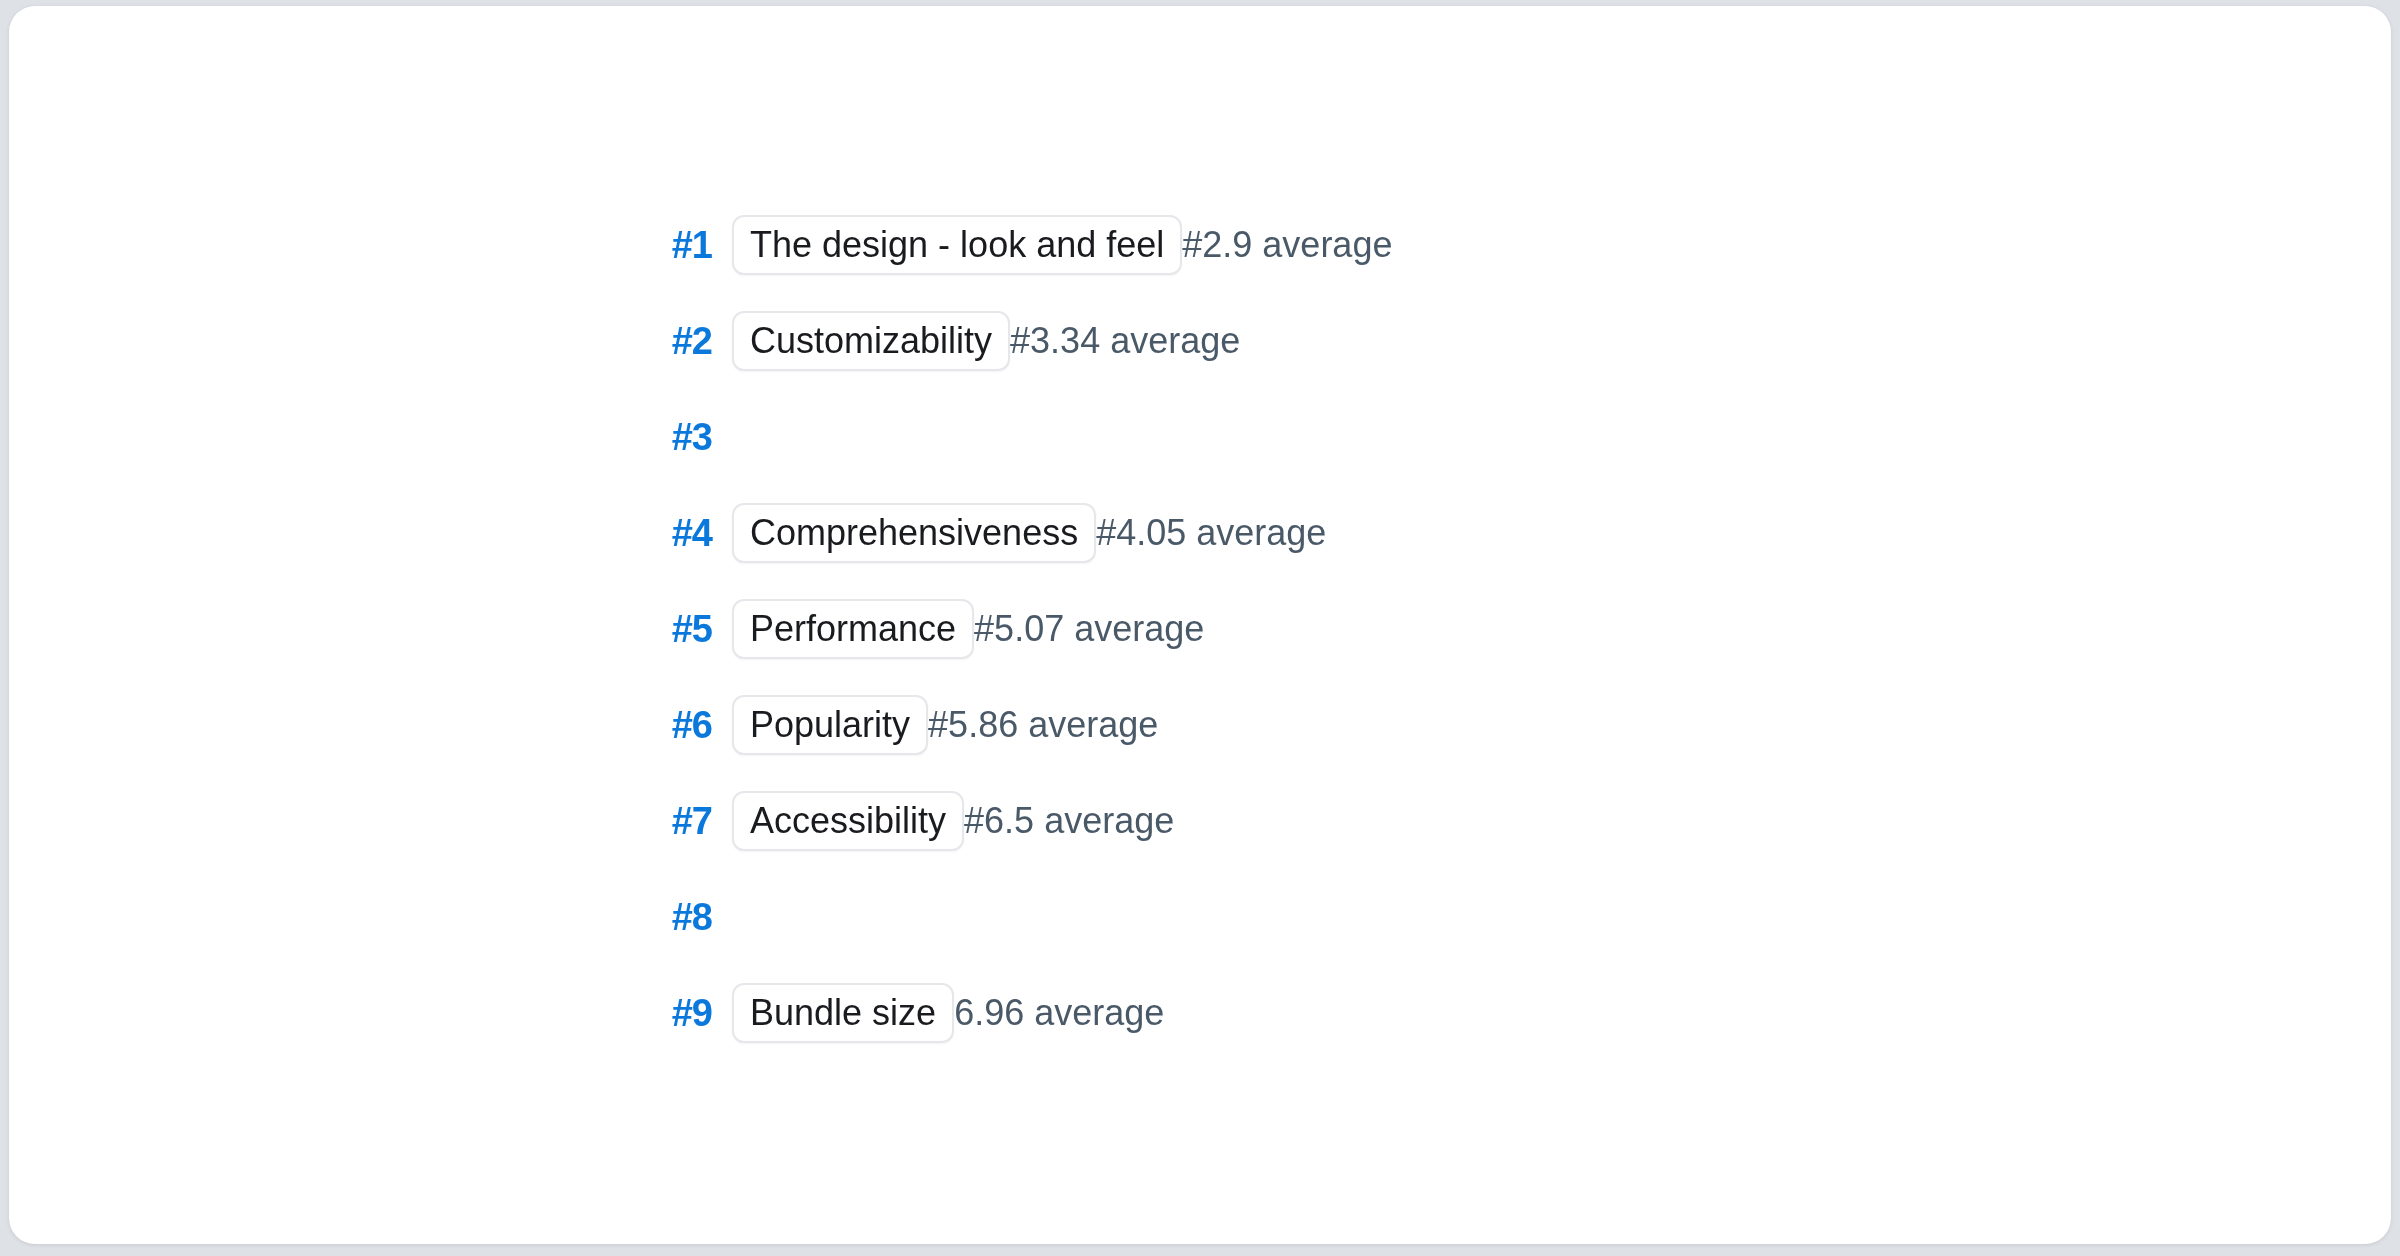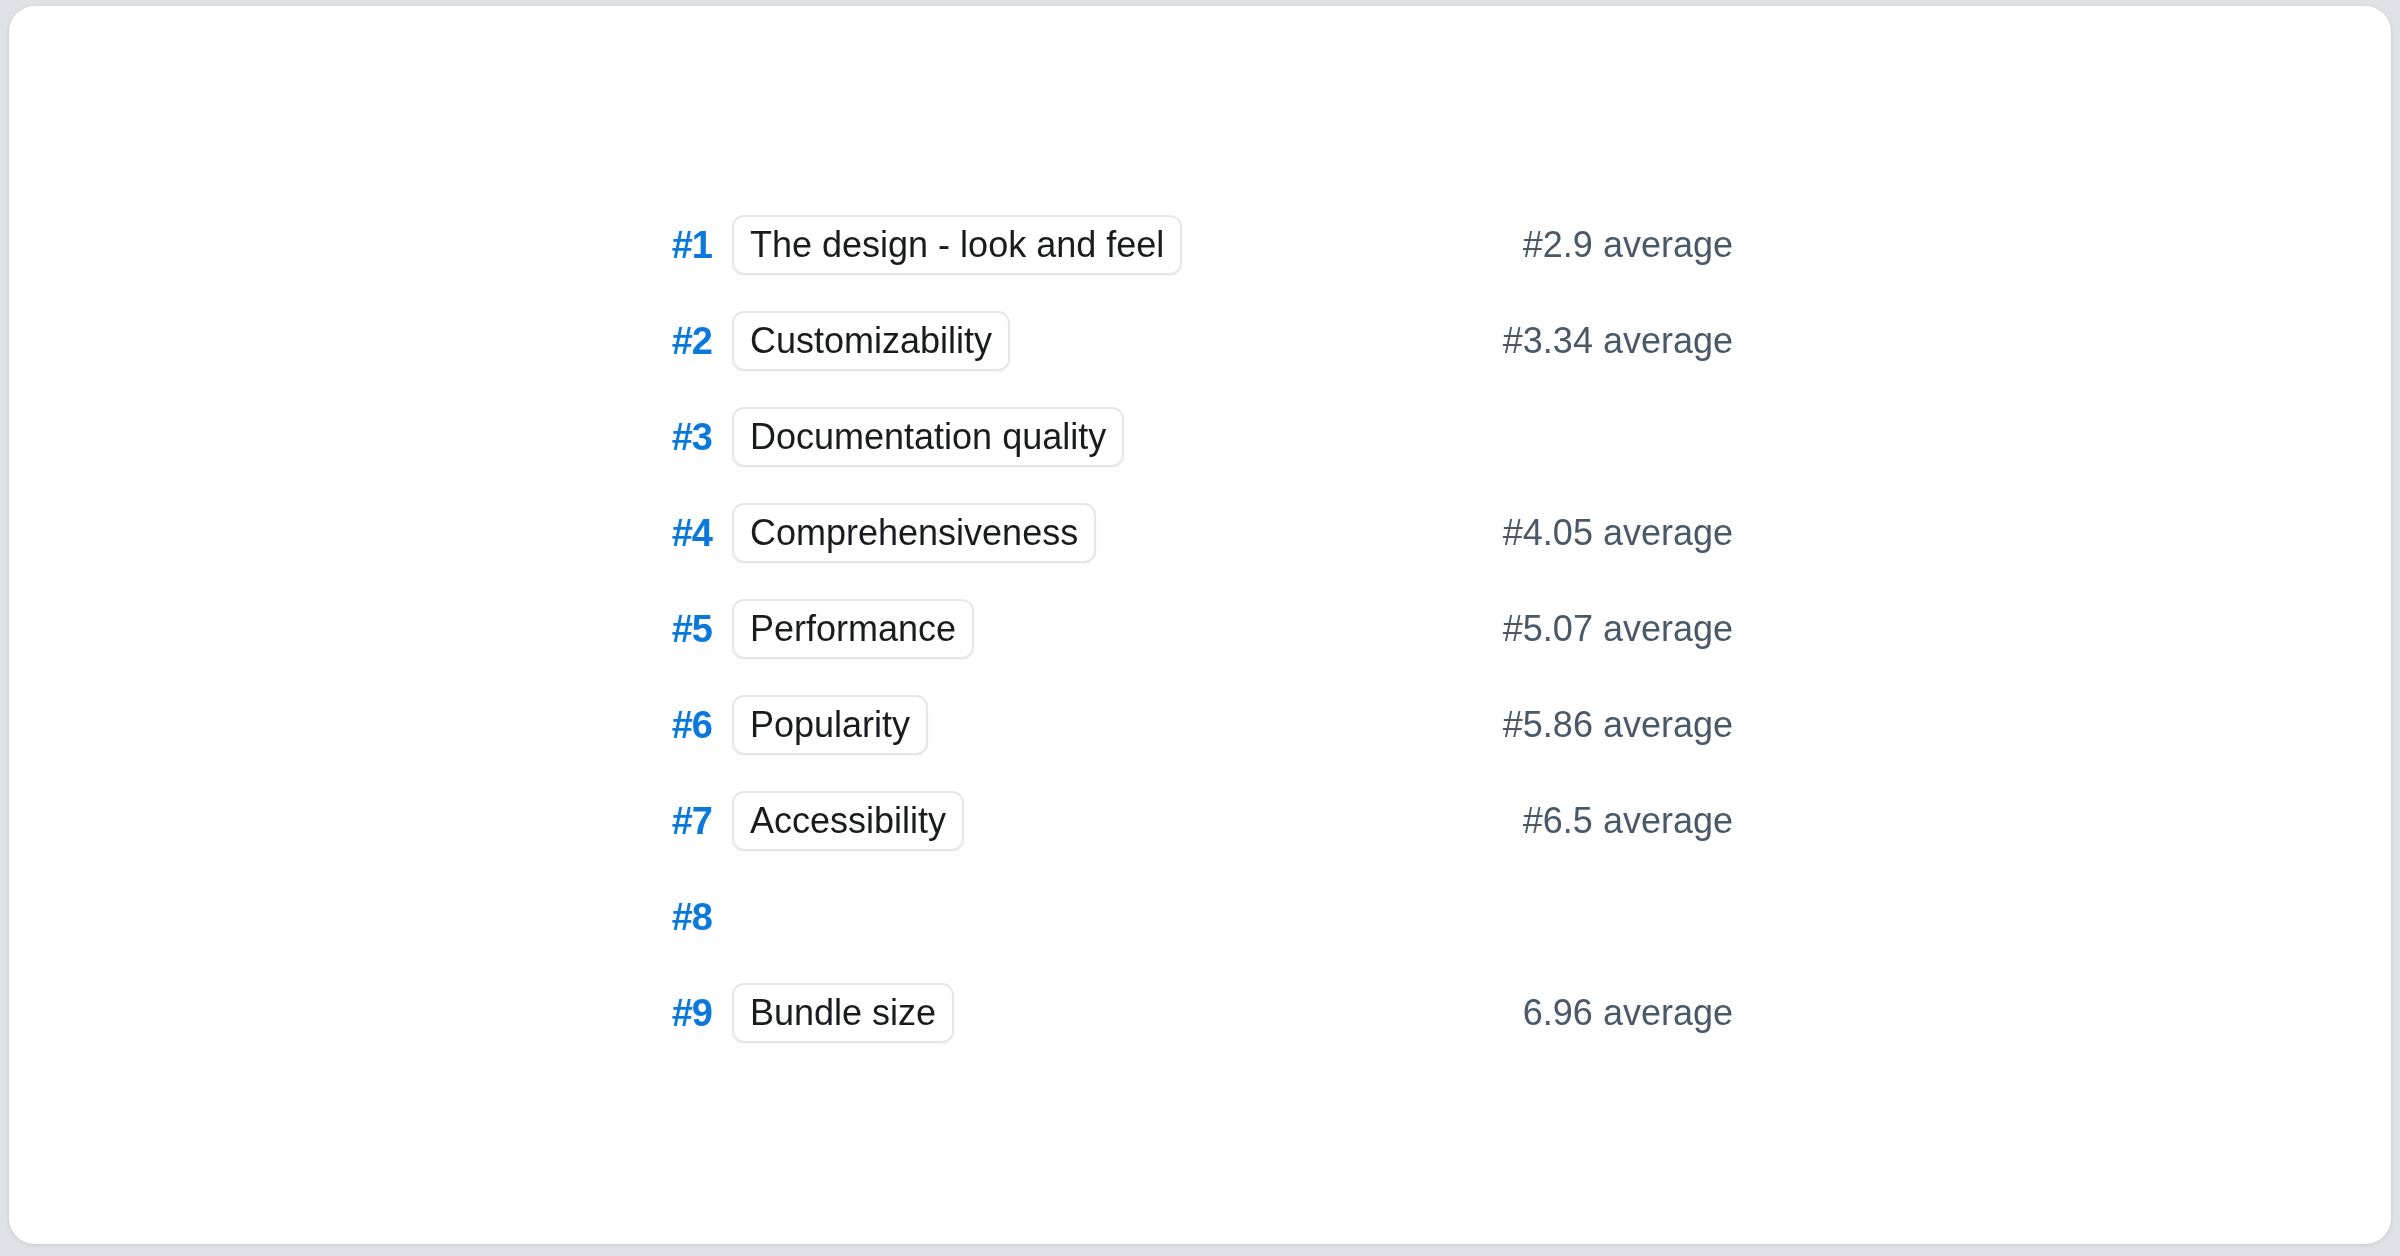--- a/index.html
+++ b/index.html
@@ -52,21 +52,21 @@
     color: var(--choice-text, #191b1e);
     background: var(--card-background, #ffffff);
     border: 2px solid var(--choice-border, #e5e7ea);
     border-radius: 12px;
     padding: 8px 16px;
     white-space: nowrap;
     box-shadow: 0 1px 2px rgba(0,0,0,0.05);
   }
   .avg {
     flex: 1;
-    text-align: right;
+    text-align: left;
     font-size: 36px;
     color: var(--average-text, #4a5968);
   }
 </style>
 </head>
 <body>
 
 <div class="card">
   <div class="ranking-list">
   <div class="row">
@@ -76,21 +76,20 @@
   </div>
 
   <div class="row">
     <span class="rank">#2</span>
     <span class="choice">Customizability</span>
     <span class="avg">#3.34 average</span>
   </div>
 
   <div class="row">
     <span class="rank">#3</span>
-    <span class="choice">Documentation quality</span>
   </div>
 
   <div class="row">
     <span class="rank">#4</span>
     <span class="choice">Comprehensiveness</span>
     <span class="avg">#4.05 average</span>
   </div>
 
   <div class="row">
     <span class="rank">#5</span>

